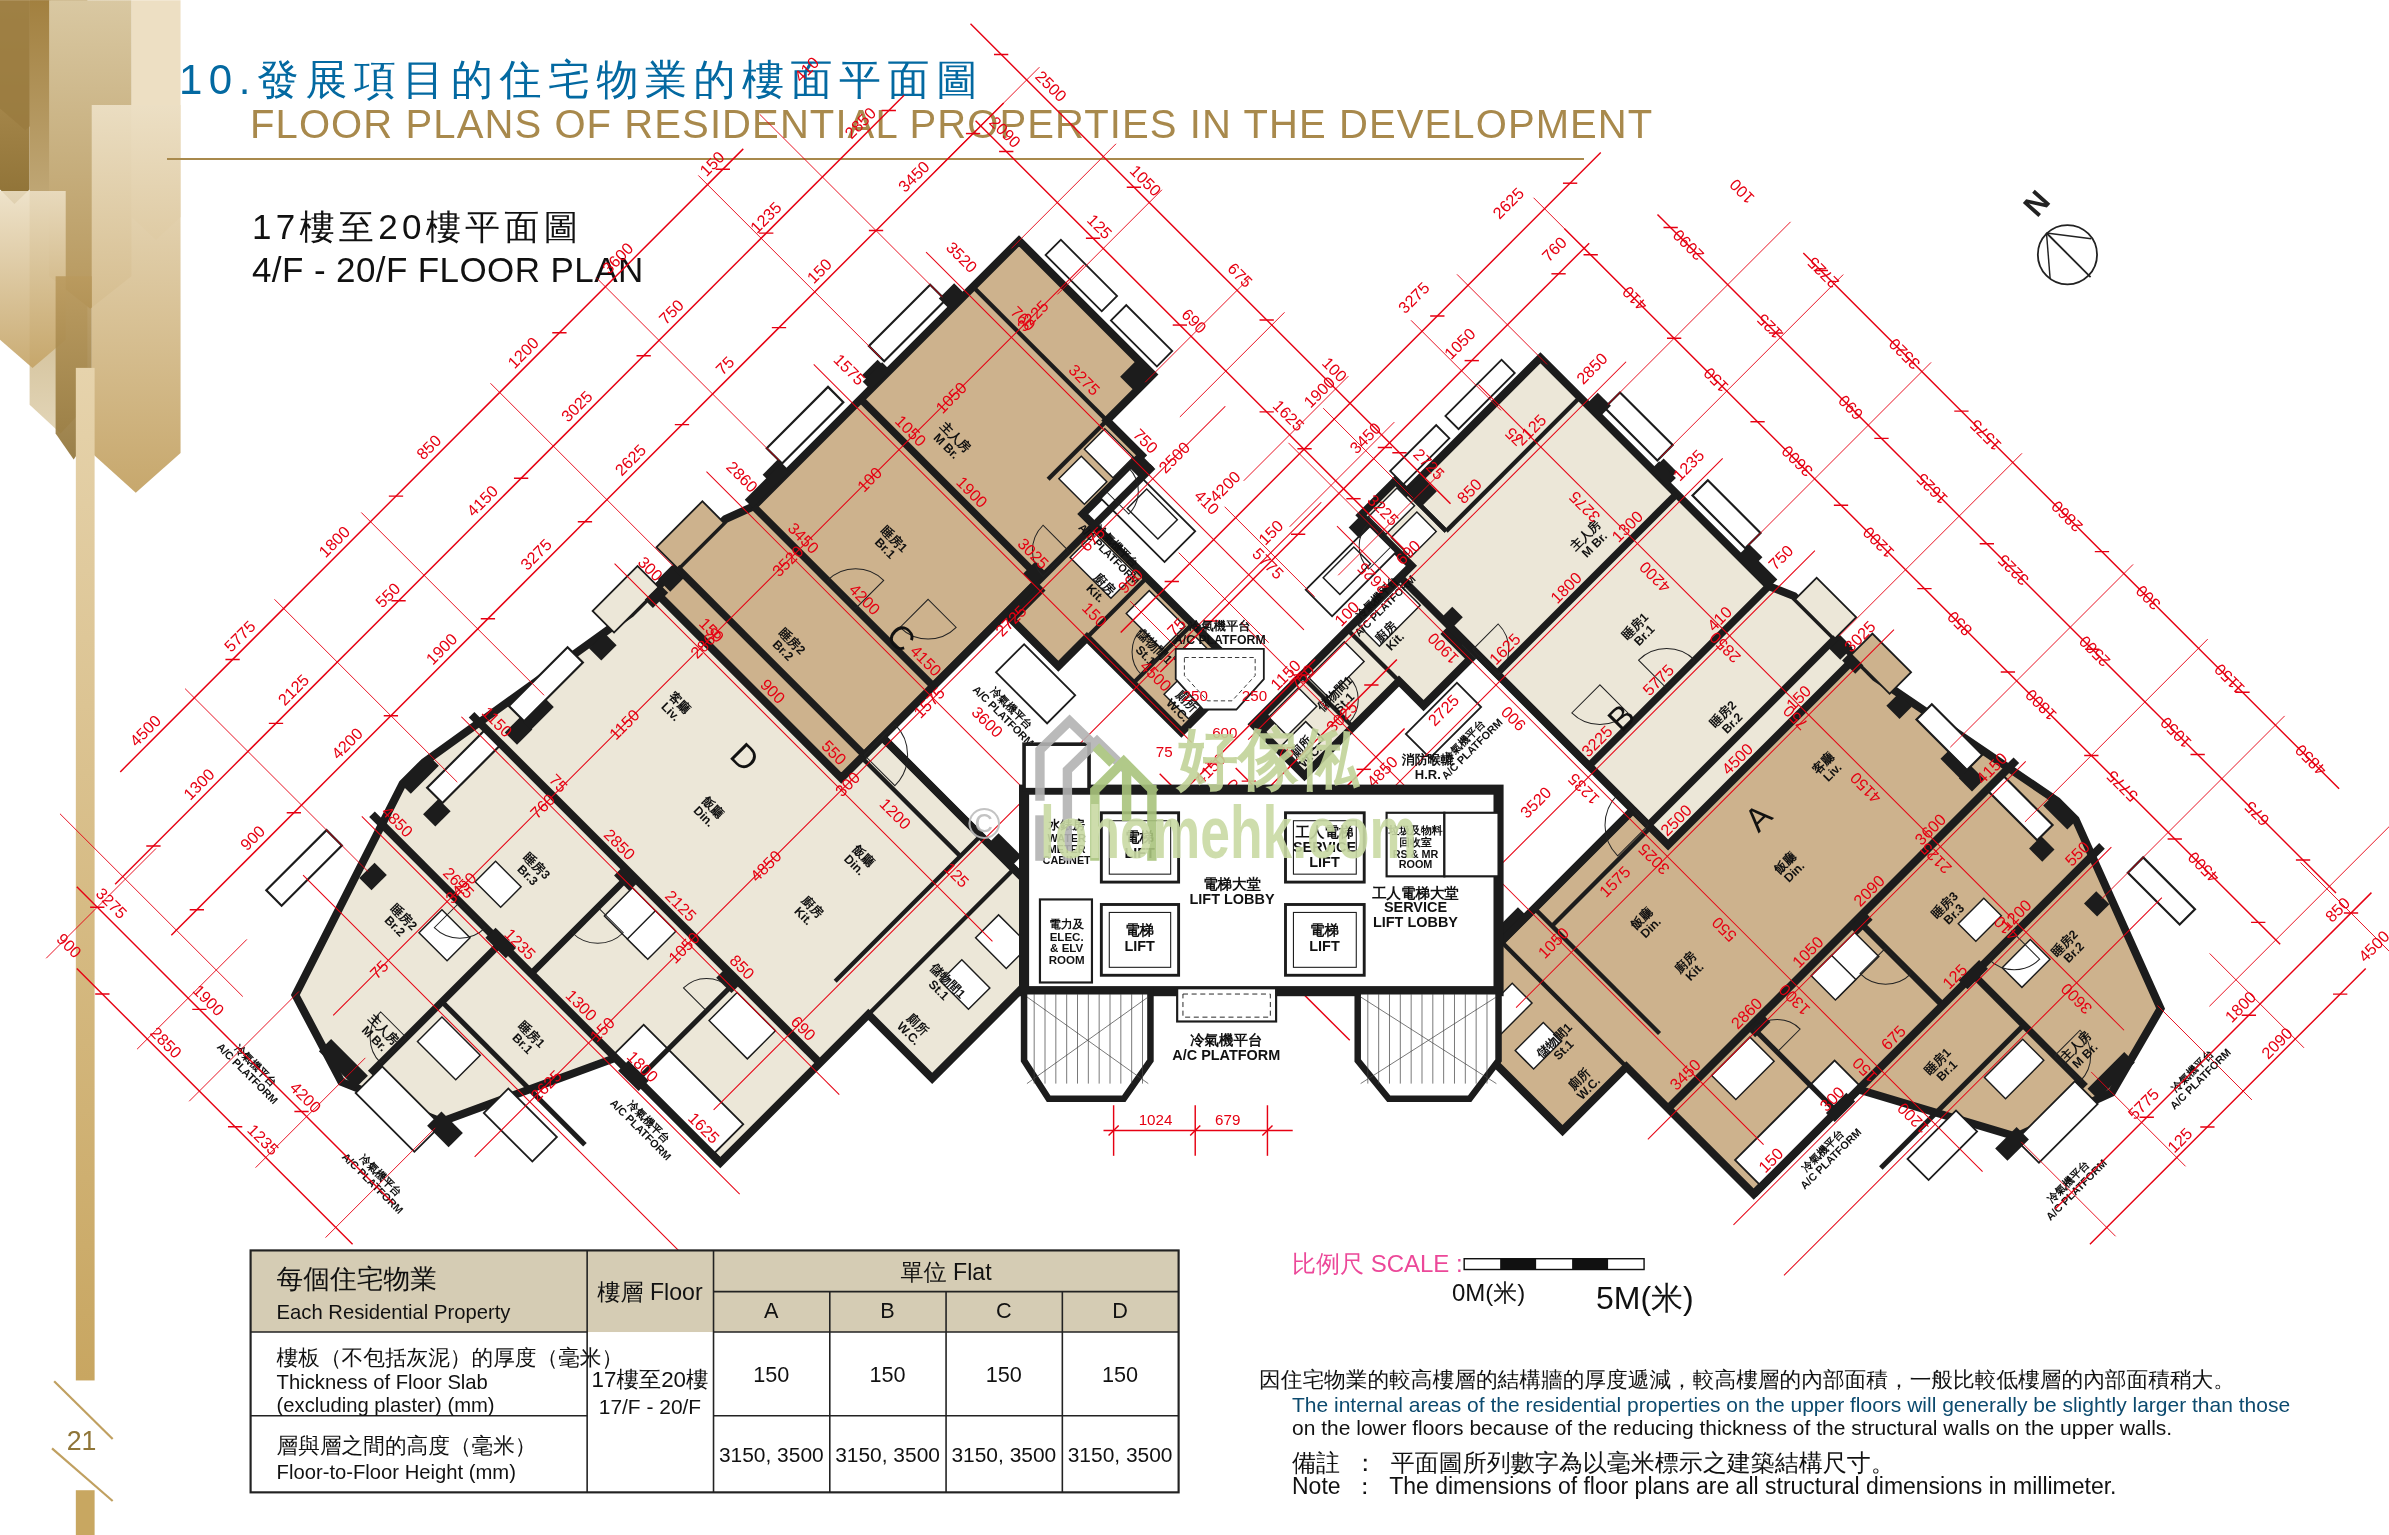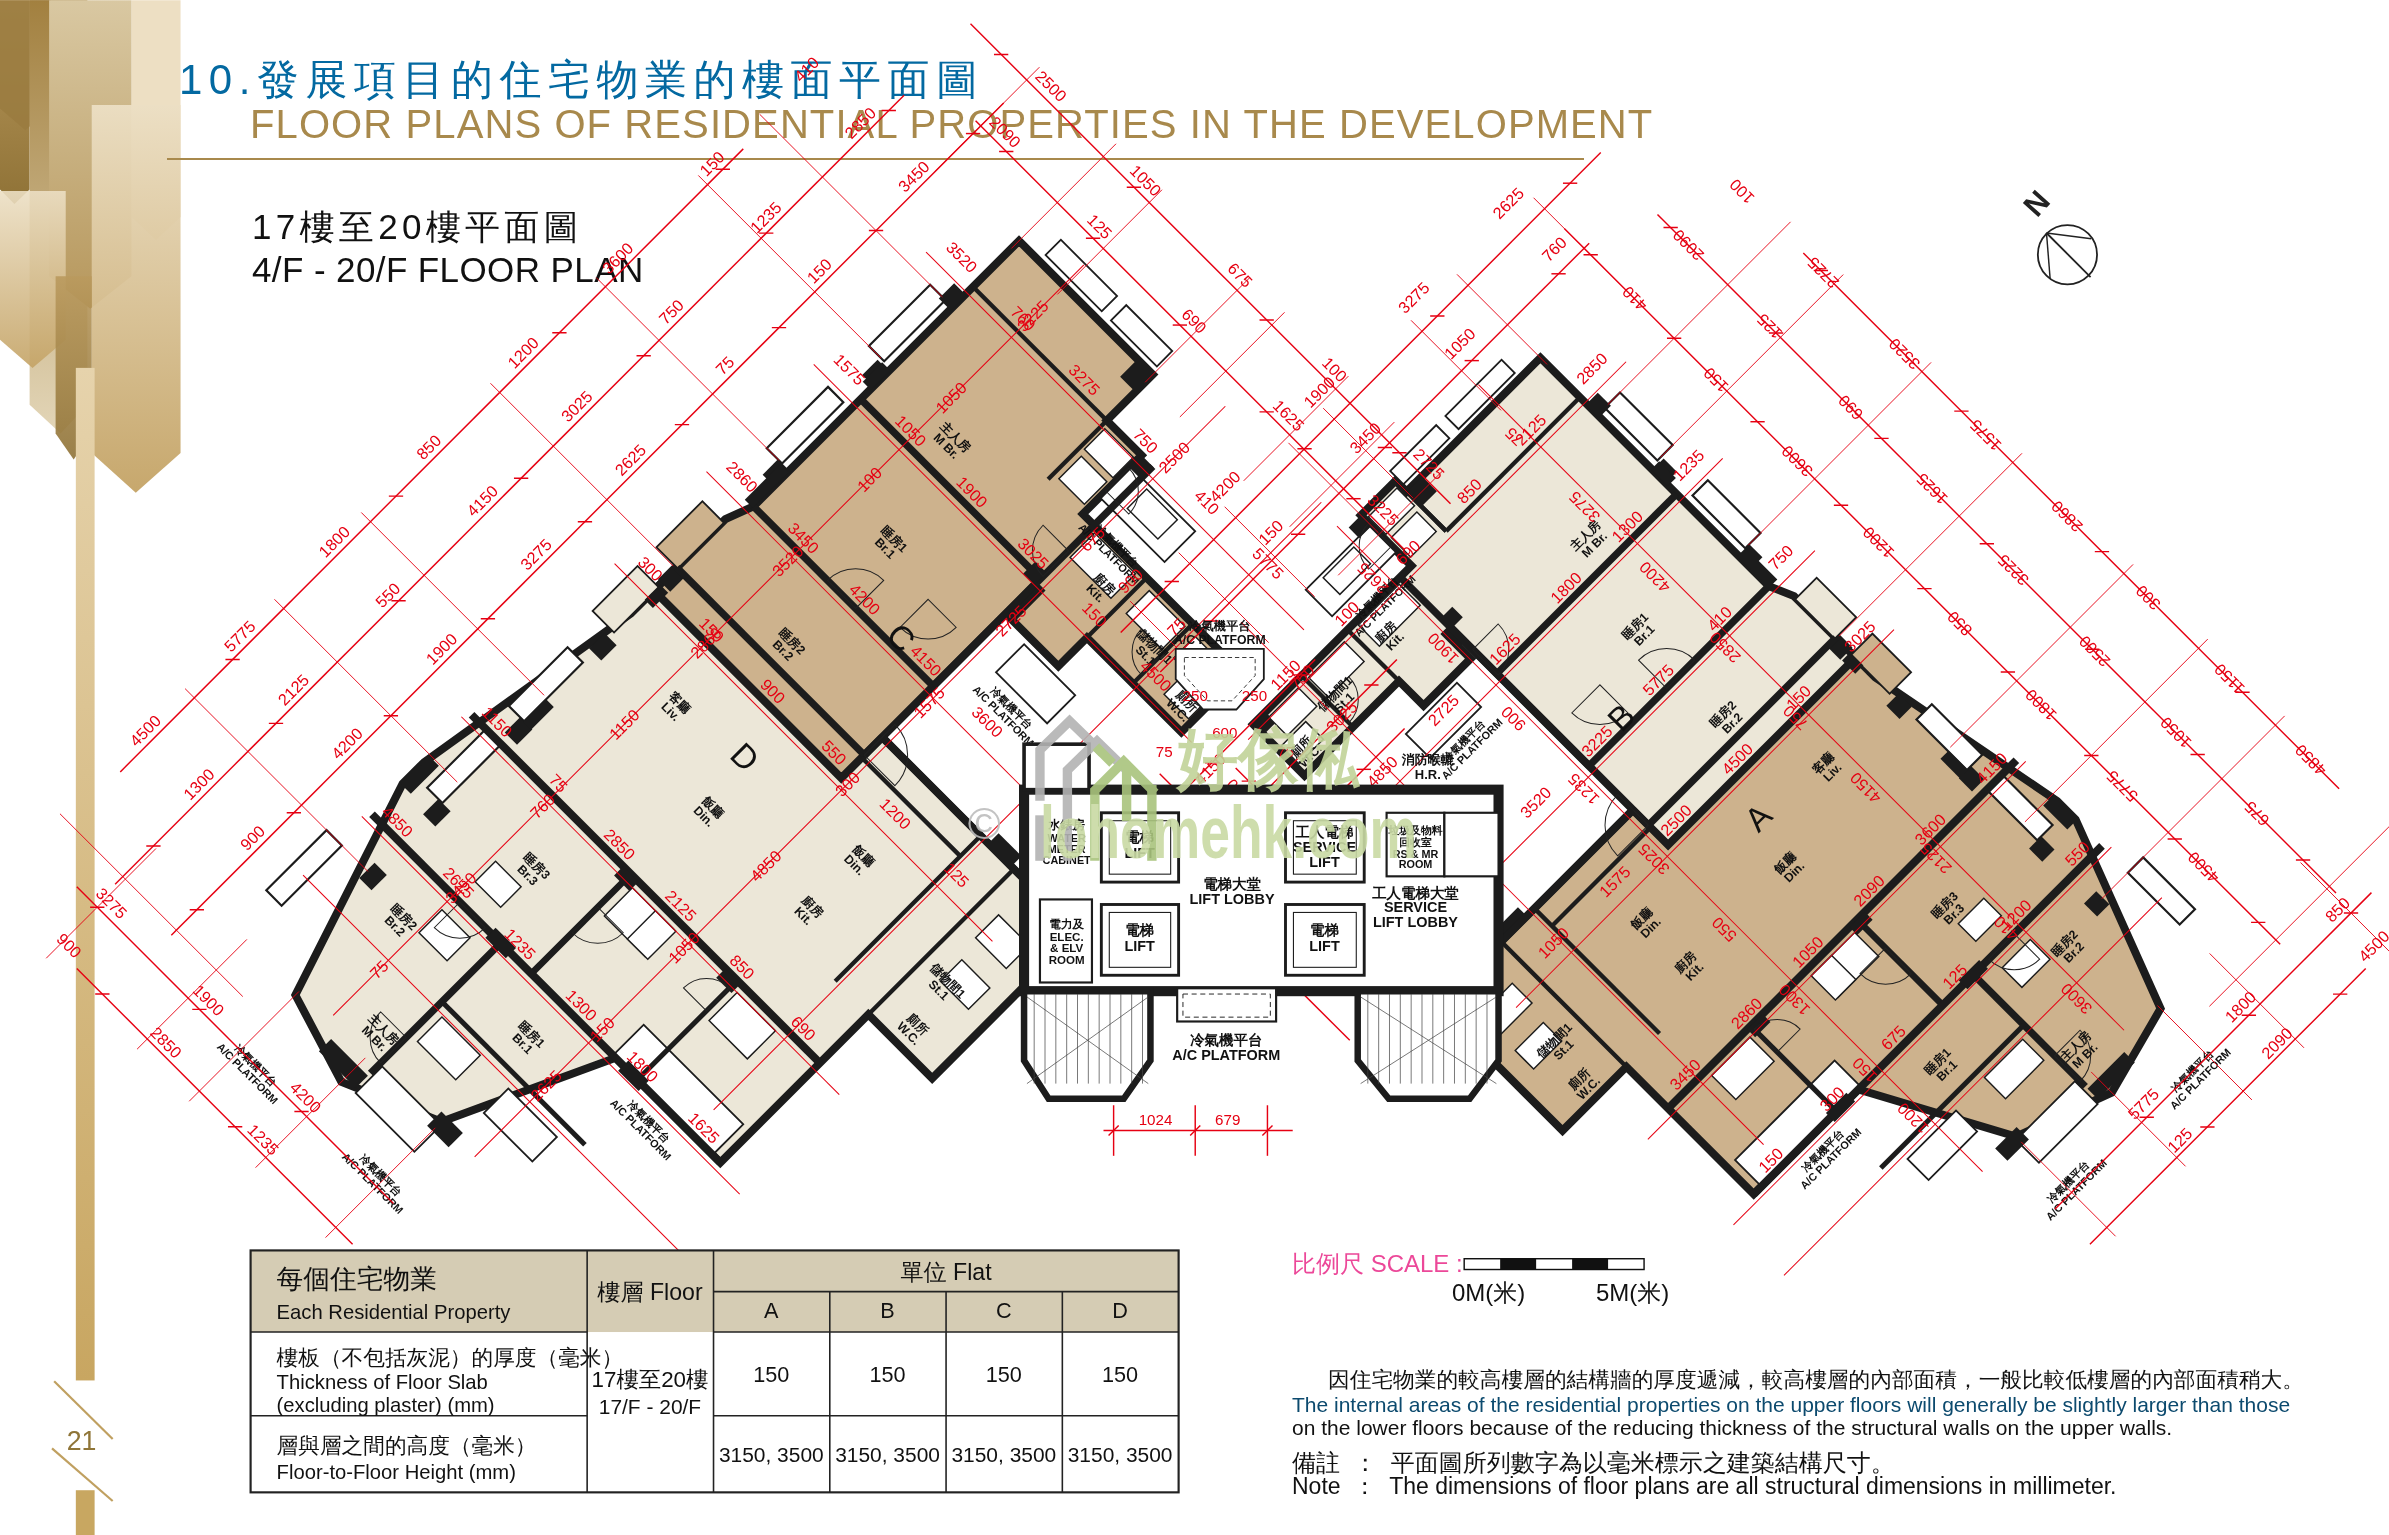--- a/index.html
+++ b/index.html
@@ -955,18 +955,18 @@
 </g>
 </svg>
 
 <div class="abs" style="left:1292px;top:1248px;font-size:24px;color:#ec4899;white-space:nowrap">比例尺 SCALE :</div>
 <svg class="abs" style="left:1463px;top:1258px" width="188" height="14.4" viewBox="0 0 260 20">
 <rect x="1" y="1" width="250" height="15" fill="#fff" stroke="#111" stroke-width="2"></rect>
 <rect x="51" y="1" width="50" height="15" fill="#111"></rect>
 <rect x="151" y="1" width="50" height="15" fill="#111"></rect>
 </svg>
 <div class="abs" style="left:1452px;top:1277px;font-size:24px;color:#111">0M(米)</div>
-<div class="abs" style="left:1596px;top:1277px;font-size:24px;color:#111">5M(米)</div>
-<div class="abs" style="left:1328px;top:1365px;font-size:21.7px;color:#111;white-space:nowrap">因住宅物業的較高樓層的結構牆的厚度遞減，較高樓層的內部面積，一般比較低樓層的內部面積稍大。</div>
+<div class="abs" style="left:1596px;top:1277px;font-size:32px;color:#111">5M(米)</div>
+<div class="abs" style="left:1259px;top:1365px;font-size:21.7px;color:#111;white-space:nowrap">因住宅物業的較高樓層的結構牆的厚度遞減，較高樓層的內部面積，一般比較低樓層的內部面積稍大。</div>
 <div class="abs" style="left:1292px;top:1393px;font-size:21px;color:#0c4a6e;white-space:nowrap">The internal areas of the residential properties on the upper floors will generally be slightly larger than those</div>
 <div class="abs" style="left:1292px;top:1416px;font-size:21px;color:#111;white-space:nowrap">on the lower floors because of the reducing thickness of the structural walls on the upper walls.</div>
 <div class="abs" style="left:1292px;top:1447px;font-size:24px;color:#111;white-space:nowrap">備註&nbsp;&nbsp;：&nbsp;&nbsp;平面圖所列數字為以毫米標示之建築結構尺寸。</div>
 <div class="abs" style="left:1292px;top:1471px;font-size:23px;color:#111;white-space:nowrap">Note&nbsp;&nbsp;：&nbsp;&nbsp;The dimensions of floor plans are all structural dimensions in millimeter.</div>
 
 </body></html>

